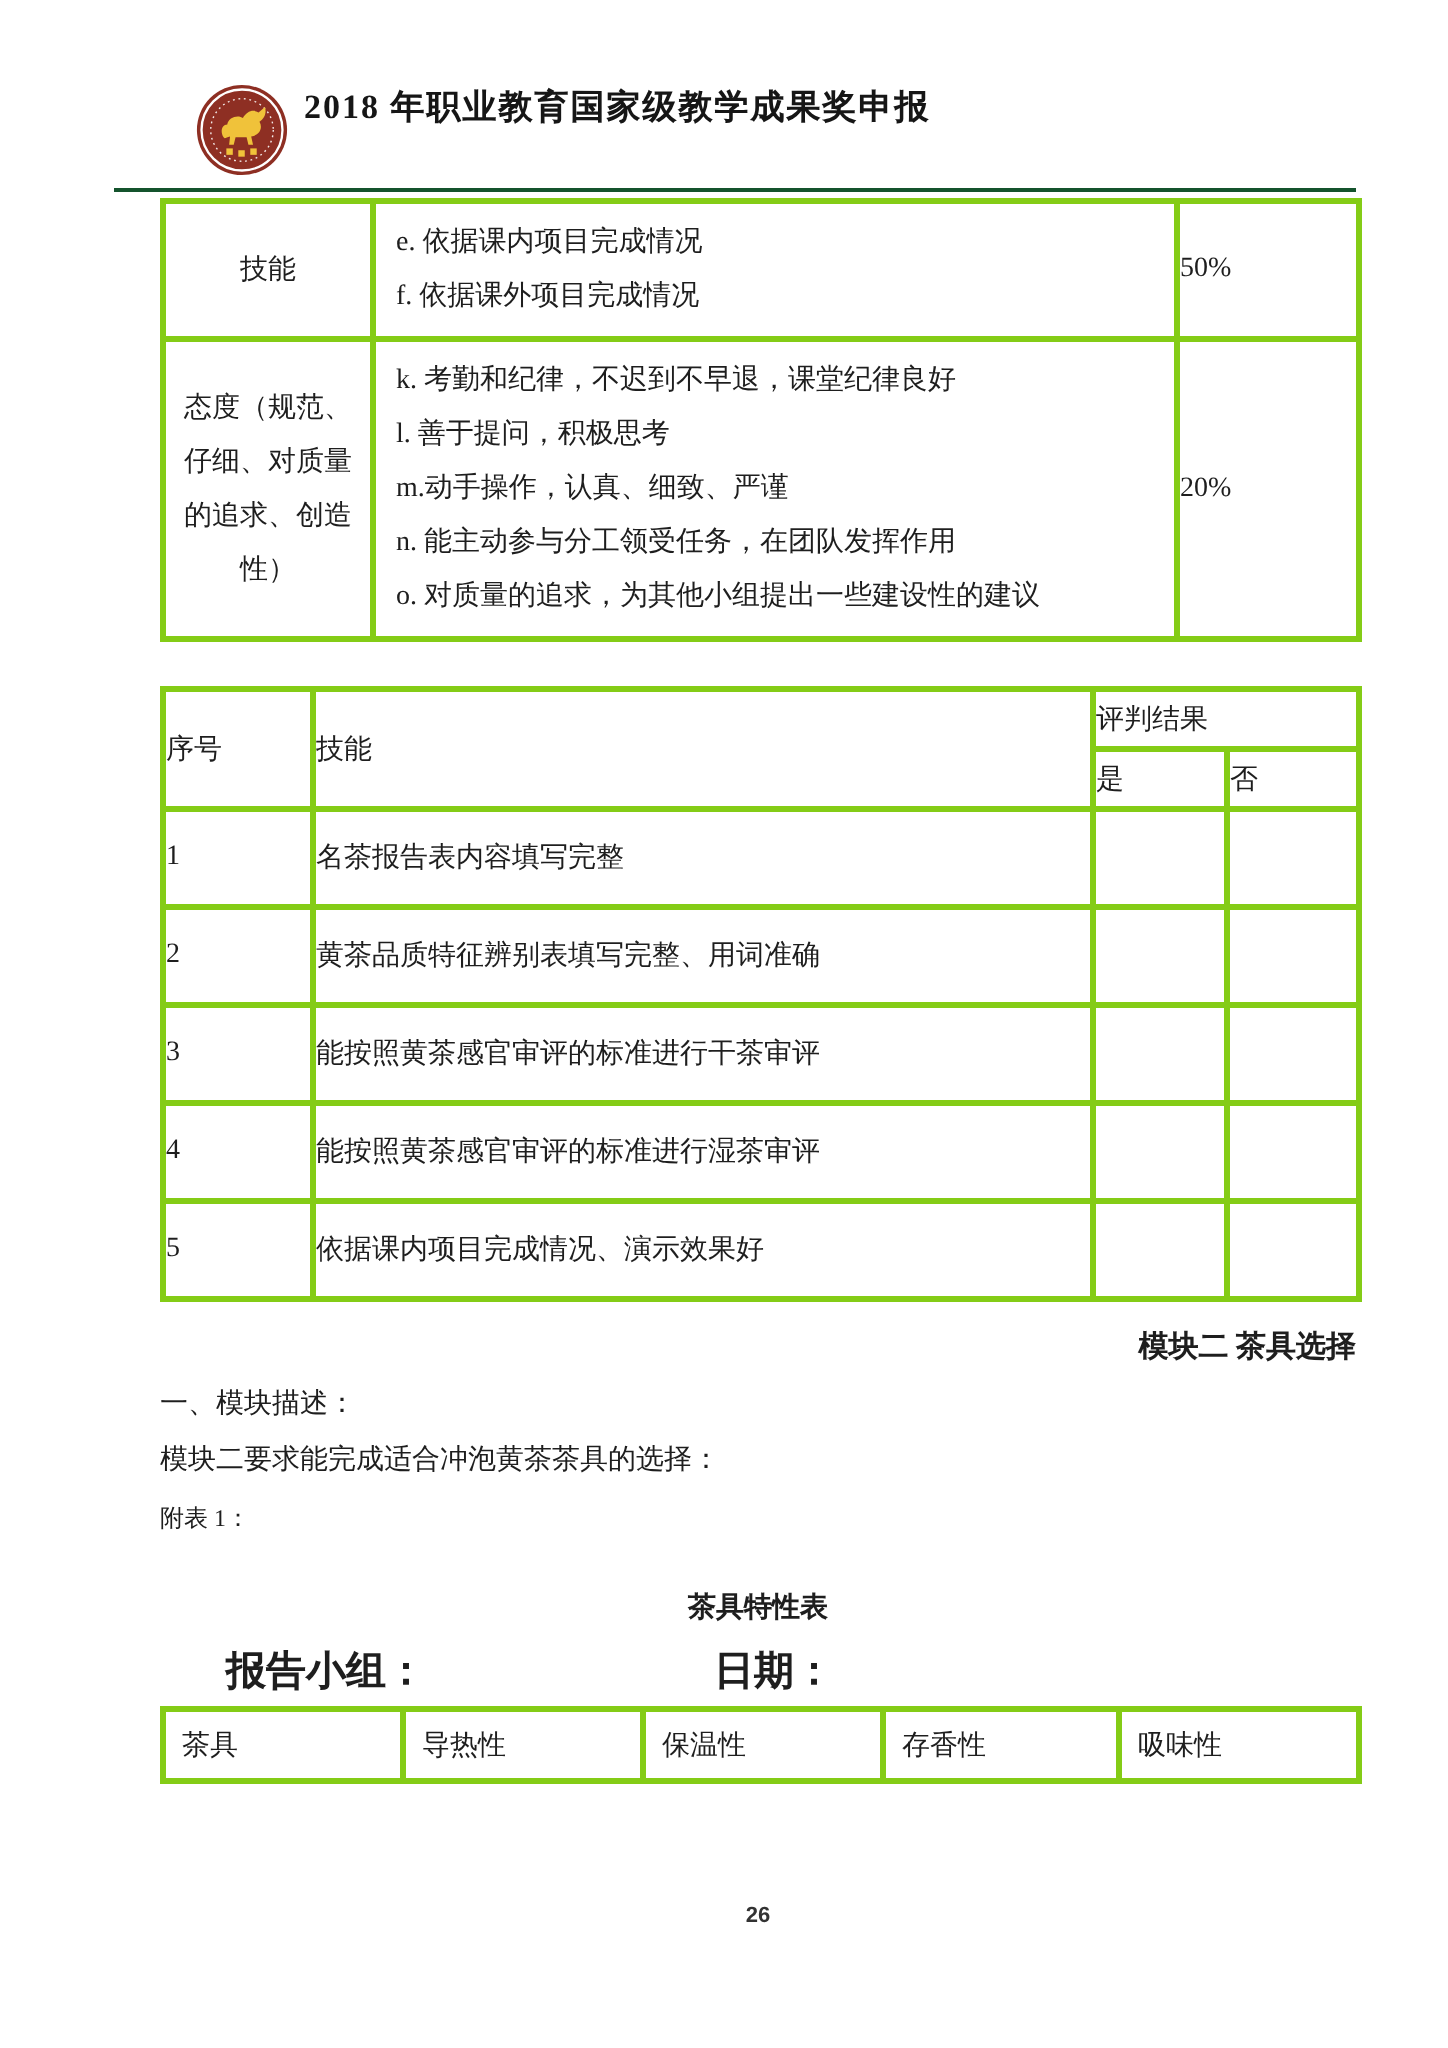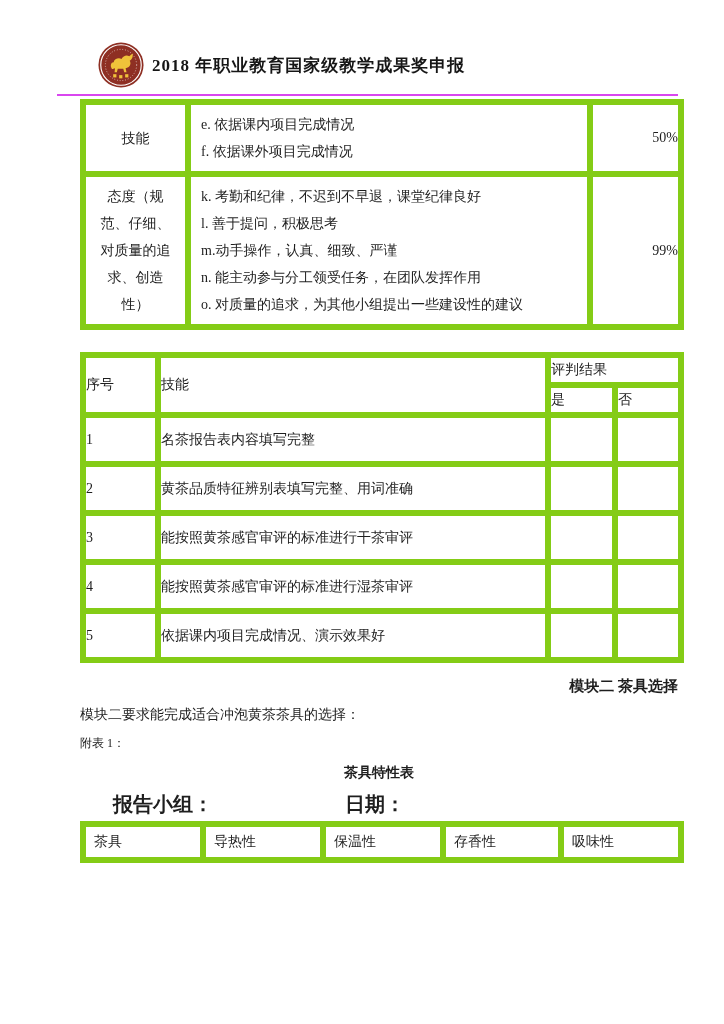--- a/index.html
+++ b/index.html
@@ -11,67 +11,67 @@
     position:relative;
     overflow:hidden;
   }
   .page {
     width:724px; height:1024px;
     padding:40px 46px 0 80px;
     position:relative;
   }
   
   .header {
-    display:flex; align-items:center;
+    display:flex; align-items:flex-start;
     margin-left:-23px;
     padding:2px 0 6px 41px;
-    border-bottom:2px solid #d946ef;
+    border-bottom:2px solid #14532d;
   }
   .logo { width:46px; height:46px; flex:0 0 46px; }
   .doc-title {
     font-size:17px; font-weight:bold; letter-spacing:1px;
     margin-left:8px; color:#161616;
   }
   
   table { border-collapse:collapse; table-layout:fixed; width:598px; }
   td {
-    border:6px solid #84cc16;
+    border:3px solid #84cc16;
     font-size:14px; color:#1e1e1e;
     vertical-align:middle;
   }
   
   .t1 { margin-top:3px; }
   .t1 .cat { text-align:center; line-height:27px; padding:2px 8px; }
   .t1 .items { padding:6px 6px 6px 10px; }
   .t1 .items div { line-height:27px; }
-  .t1 .pct { text-align:right; }
+  .t1 .pct { text-align:left; }
   .t1 tr.r1 { height:64px; }
   .t1 tr.r2 { height:134px; }
   
   .t2 { margin-top:22px; }
   .t2 td { }
   .t2 tr.h { height:30px; }
   .t2 tr.b { height:49px; }
   
   .module-heading {
     margin-top:8px; text-align:right;
     font-size:15px; font-weight:bold; line-height:30px;
   }
   .para { font-size:14px; line-height:28px; }
   .para.small { font-size:12px; }
   .appendix-table-title {
     text-align:center; font-weight:bold; font-size:14px;
-    line-height:28px; margin-top:2px;
+    line-height:28px; margin-top:18px;
   }
   .labels-row {
     position:relative; height:26px; line-height:26px;
     font-weight:bold; font-size:20px; margin-top:4px;
   }
   .labels-row .grp { position:absolute; left:33px; }
-  .labels-row .dat { position:absolute; left:265px; }
+  .labels-row .dat { position:absolute; left:277px; }
   
   .t3 { margin-top:4px; }
   .t3 td { height:36px; padding-left:8px; text-align:left; }
   
   .footer {
     position:absolute; top:952px; left:80px; width:598px;
     text-align:center;
     font-family:"Liberation Sans","DejaVu Sans",sans-serif;
     font-size:11px; font-weight:bold; color:#333;
   }
@@ -111,21 +111,21 @@
     </tr>
     <tr class="r2">
       <td class="cat">态度（规范、仔细、对质量的追求、创造性）</td>
       <td class="items">
         <div>k. 考勤和纪律，不迟到不早退，课堂纪律良好</div>
         <div>l. 善于提问，积极思考</div>
         <div>m.动手操作，认真、细致、严谨</div>
         <div>n. 能主动参与分工领受任务，在团队发挥作用</div>
         <div>o. 对质量的追求，为其他小组提出一些建设性的建议</div>
       </td>
-      <td class="pct">99%</td>
+      <td class="pct">20%</td>
     </tr>
   </tbody>
     </table>
 
   <table class="t2">
     <colgroup>
         <col style="width:75px">
         <col style="width:390px">
         <col style="width:67px">
         <col style="width:66px">
@@ -167,20 +167,21 @@
     <tr class="b">
       <td>5</td>
       <td>依据课内项目完成情况、演示效果好</td>
       <td></td>
       <td></td>
     </tr>
   </tbody>
     </table>
 
   <div class="module-heading">模块二 茶具选择</div>
+  <div class="para">一、模块描述：</div>
   <div class="para">模块二要求能完成适合冲泡黄茶茶具的选择：</div>
   <div class="para small">附表 1：</div>
 
   <div class="appendix-table-title">茶具特性表</div>
 
   <div class="labels-row">
     <span class="grp">报告小组：</span>
     <span class="dat">日期：</span>
   </div>
 
@@ -196,14 +197,15 @@
         <tr>
       <td>茶具</td>
       <td>导热性</td>
       <td>保温性</td>
       <td>存香性</td>
       <td>吸味性</td>
     </tr>
   </tbody>
     </table>
 
+  <div class="footer">26</div>
 
 </div>
 
 </body></html>

